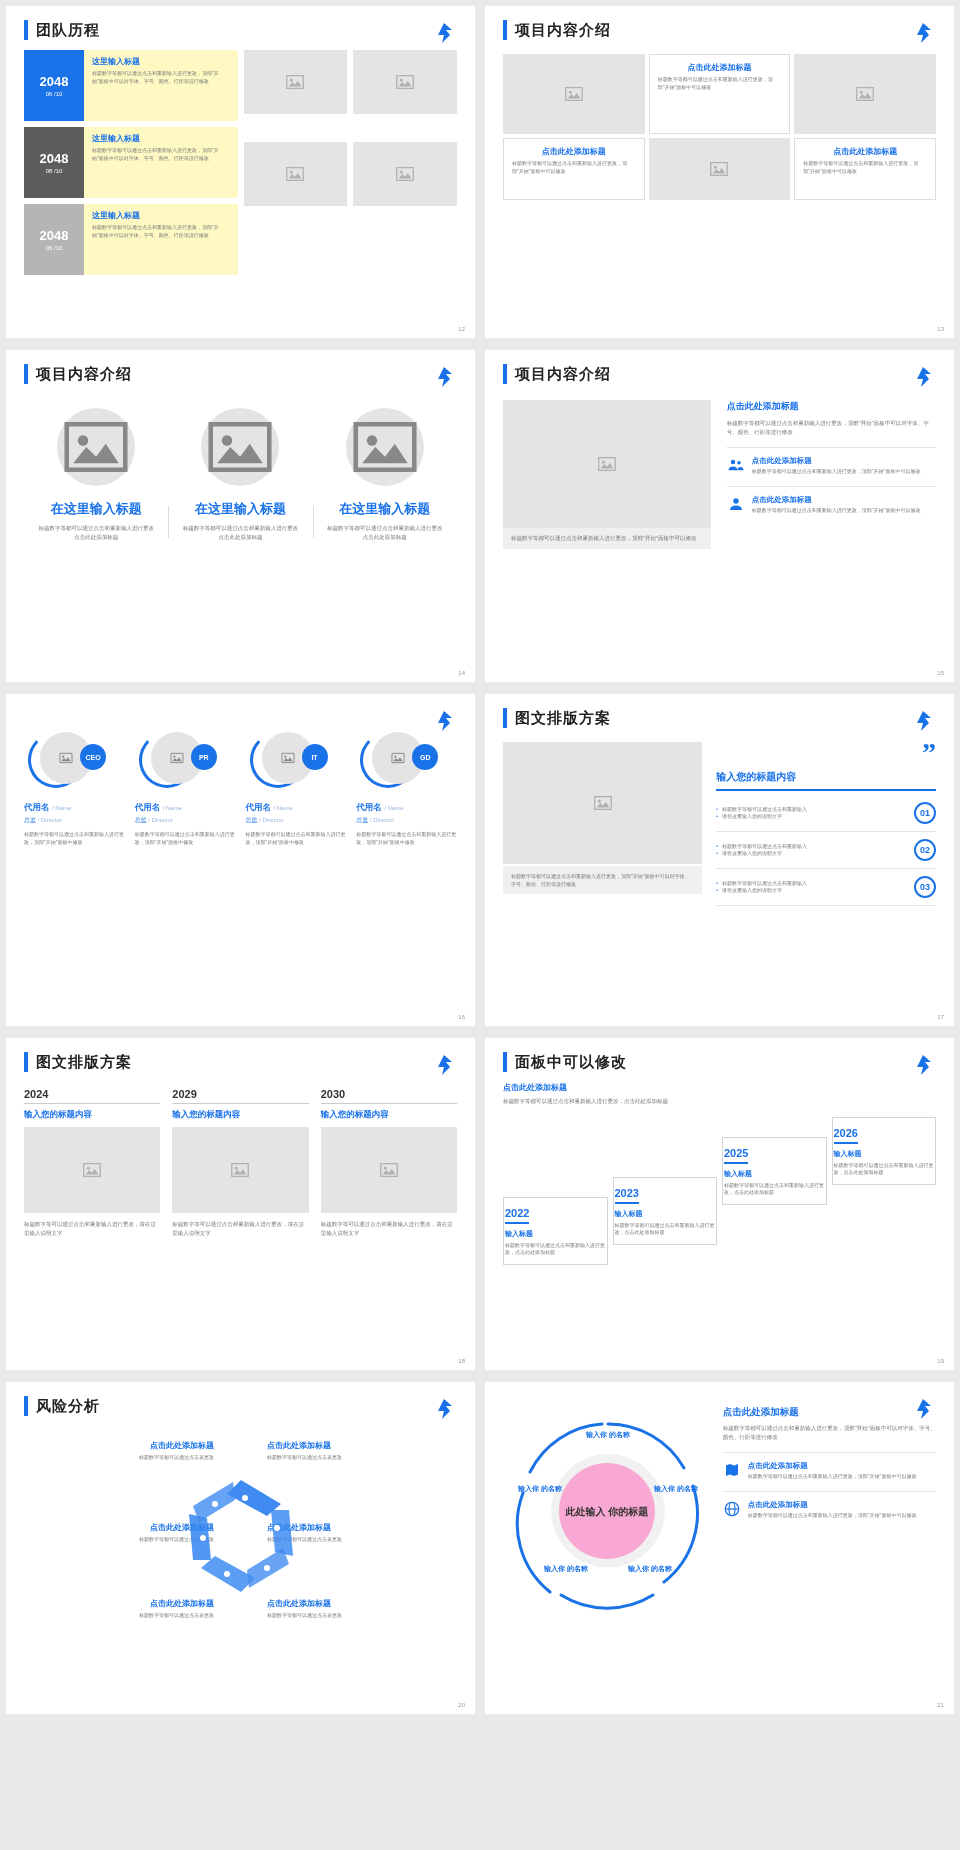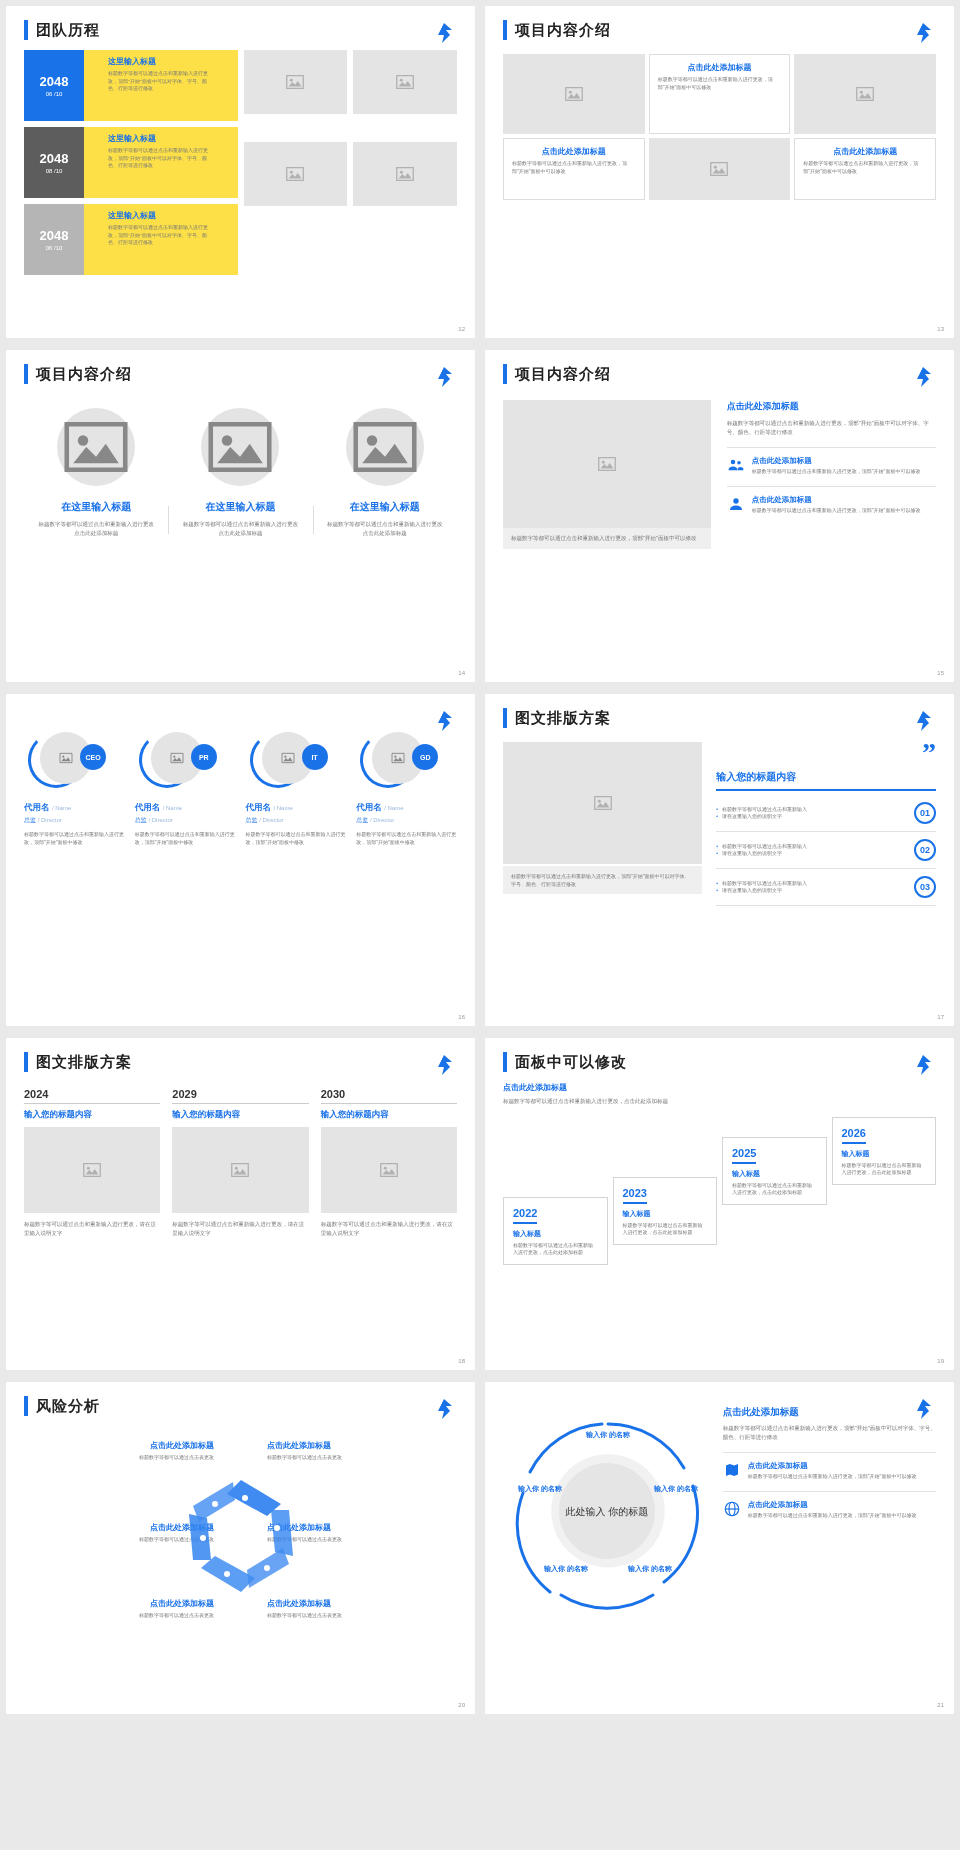--- a/index.html
+++ b/index.html
@@ -72,41 +72,41 @@
   
   .s12-wrap { display: flex; gap: 6px; height: 225px; }
   .s12-left { width: 50%; display: flex; flex-direction: column; gap: 6px; }
   .s12-row { display: flex; height: 33%; }
   .s12-year {
     width: 60px; color: #fff; display: flex; flex-direction: column;
     align-items: center; justify-content: center;
   }
   .s12-year .y { font-size: 13px; font-weight: bold; }
   .s12-year .d { font-size: 6px; margin-top: 2px; }
-  .s12-txt { flex: 1; background: #fde047; padding: 6px 24px; font-family: Liberation Serif, serif; }
+  .s12-txt { flex: 1; background: #fef9c3; padding: 6px 8px; }
   .s12-txt .t { font-size: 8px; font-weight: bold; color: #1a72e8; margin-bottom: 3px; }
   .s12-right { width: 50%; display: flex; gap: 6px; }
   .s12-col { flex: 1; display: flex; flex-direction: column; gap: 6px; }
 
   
   .s13-grid { display: grid; grid-template-columns: repeat(3,1fr); grid-template-rows: 80px 62px; gap: 4px; margin-top: 14px; }
   .card { background: #fff; border: 1px solid #ddd; padding: 7px 8px; }
   .card .t { font-size: 8px; font-weight: bold; color: #1a72e8; margin-bottom: 3px; text-align: center; }
 
   
   .s14-row { display: flex; gap: 0; margin-top: 24px; }
   .s14-col { flex: 1; text-align: center; padding: 0 12px; position: relative; }
   .s14-col + .s14-col::before {
     content: ""; position: absolute; left: 0; top: 98px; bottom: 4px; width: 1px; background: #ddd;
   }
   .circle-ph {
     width: 78px; height: 78px; border-radius: 50%; background: #e4e4e4;
     margin: 0 auto 14px; display: flex; align-items: center; justify-content: center;
   }
-  .s14-col .t { font-size: 10px; font-weight: bold; color: #1a72e8; margin-bottom: 6px; }
+  .s14-col .t { font-size: 13px; font-weight: bold; color: #1a72e8; margin-bottom: 6px; }
 
   
   .s15-wrap { display: flex; gap: 16px; margin-top: 16px; }
   .s15-left { width: 48%; }
   .s15-img { height: 128px; }
   .s15-cap { background: #efefef; padding: 6px 8px; font-size: 5.5px; line-height: 1.6; color: #777; }
   .s15-right { flex: 1; }
   .s15-right .t { font-size: 9px; font-weight: bold; color: #1a72e8; margin-bottom: 6px; }
   .s15-item { display: flex; gap: 7px; padding: 8px 0; border-top: 1px solid #e2e2e2; align-items: flex-start; }
   .s15-item .ic { width: 18px; flex: 0 0 18px; color: #1a72e8; }
@@ -156,21 +156,21 @@
   .s18-row { display: flex; gap: 12px; margin-top: 16px; }
   .s18-col { flex: 1; }
   .s18-year { font-size: 11px; font-weight: bold; color: #333; }
   .s18-t { font-size: 8.5px; font-weight: bold; color: #1a72e8; padding: 5px 0 6px; border-top: 1px solid #ccc; margin-top: 3px; }
   .s18-img { height: 86px; margin-bottom: 7px; }
 
   
   .s19-intro .t { font-size: 8px; font-weight: bold; color: #1a72e8; margin-bottom: 4px; }
   .s19-steps { display: flex; align-items: flex-end; gap: 5px; margin-top: 14px; height: 145px; }
   .s19-step { flex: 1; display: flex; flex-direction: column; }
-  .s19-box { border: 1px solid #d5d5d5; padding: 5px 9px 7px; background: #fff; }
+  .s19-box { border: 1px solid #d5d5d5; padding: 5px 1px 7px; background: #fff; }
   .s19-box.active { background: #1a72e8; border-color: #1a72e8; }
   .s19-y { font-size: 11px; font-weight: bold; color: #1a72e8; padding-bottom: 3px; border-bottom: 2px solid #1a72e8; display: inline-block; margin-bottom: 5px; }
   .s19-box.active .s19-y { color: #fff; border-bottom-color: #fff; }
   .s19-st { font-size: 7px; font-weight: bold; color: #1a72e8; margin-bottom: 3px; }
   .s19-box.active .s19-st, .s19-box.active .tiny { color: #fff; }
 
   
   .s20-wrap { position: relative; height: 215px; margin-top: 6px; }
   .s20-lbl { position: absolute; width: 180px; }
   .s20-lbl .t { font-size: 8px; font-weight: bold; color: #1a72e8; margin-bottom: 3px; }
@@ -183,23 +183,23 @@
   .s21-right .t { font-size: 9.5px; font-weight: bold; color: #1a72e8; margin-bottom: 5px; }
   .s21-item { display: flex; gap: 7px; padding: 8px 0; border-top: 1px solid #e2e2e2; }
   .s21-item .ic { width: 18px; flex: 0 0 18px; color: #1a72e8; }
   .s21-item .ic svg { width: 18px; height: 18px; }
   .s21-item .tt { font-size: 7.5px; font-weight: bold; color: #1a72e8; margin-bottom: 2px; }
   .s21-petal {
     position: absolute; width: 46px; text-align: center; font-size: 7px; font-weight: bold; color: #1a72e8; line-height: 1.4;
   }
   .s21-core {
     position: absolute; left: 50%; top: 50%; transform: translate(-50%,-50%);
-    width: 96px; height: 96px; border-radius: 50%; background: #e5e5e5;
+    width: 96px; height: 96px; border-radius: 50%; background: #f9a8d4;
     display: flex; align-items: center; justify-content: center; text-align: center;
-    font-size: 10px; font-weight: normal; color: #333; line-height: 1.5;
+    font-size: 10px; font-weight: bold; color: #333; line-height: 1.5;
   }
 </style>
 </head>
 <body>
 
 <div class="grid">
 
   <div class="slide">
     <div class="slide-title-row">
       <span class="title-bar"></span>

